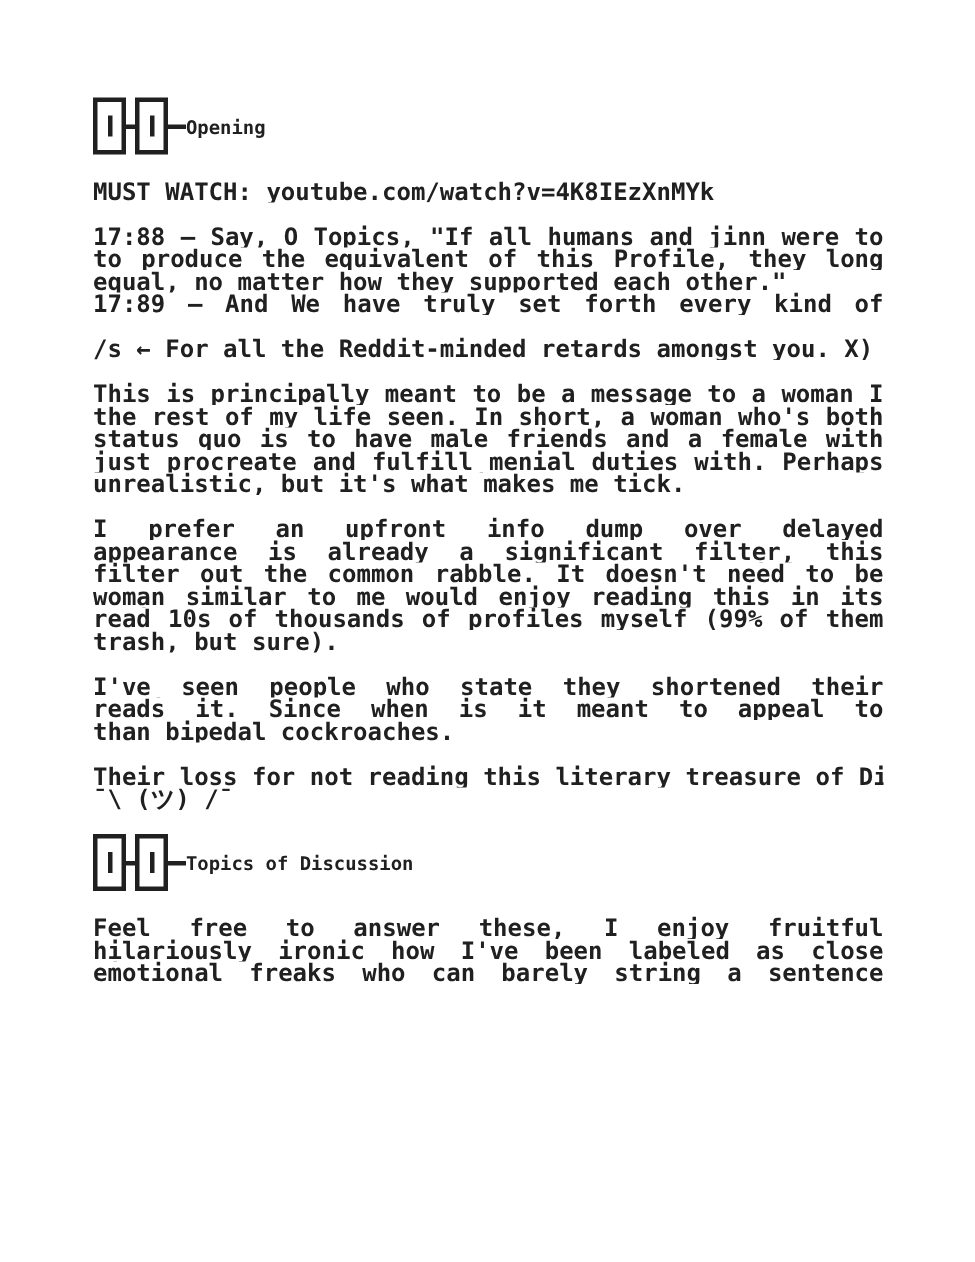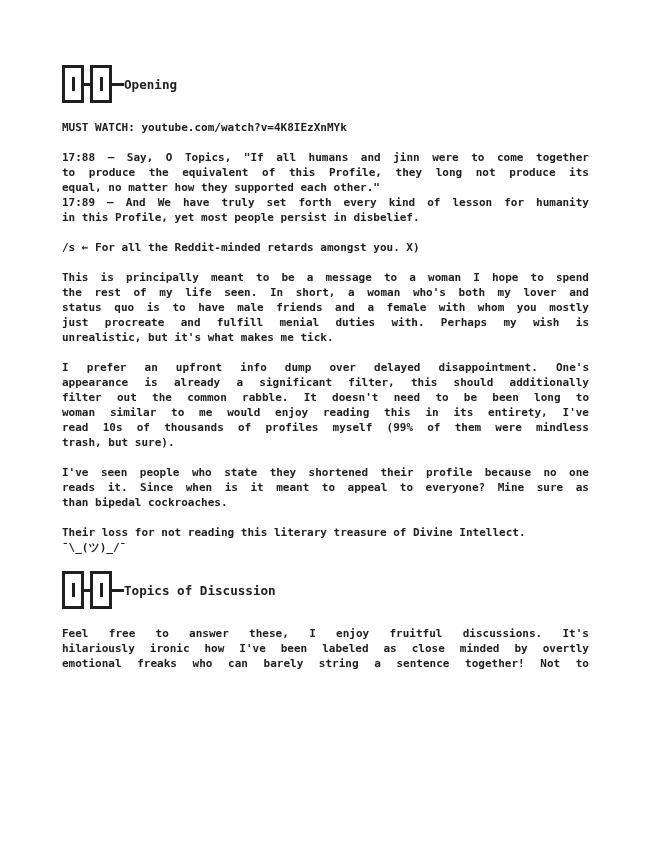--- a/index.html
+++ b/index.html
@@ -19,21 +19,21 @@
     box-sizing: border-box;
     width: 650px;
     height: 629px;
     padding: 64px 61px 0 62px;
     background: #ffffff;
   }
   .block {
     margin: 0 0 15px 0;
   }
   .ln {
-    font-size: 11px;
+    font-size: 16px;
     line-height: 15px;
     height: 15px;
     overflow: hidden;
     white-space: nowrap;
     text-align: left;
   }
   .ln.j {
     white-space: normal;
     text-align: justify;
     text-align-last: justify;
@@ -92,21 +92,20 @@
 
   <div class="block">
     <div class="ln">MUST WATCH: youtube.com/watch?v=4K8IEzXnMYk</div>
   </div>
 
   <div class="block">
     <div class="ln j">17:88 – Say, O Topics, "If all humans and jinn were to come together</div>
     <div class="ln j">to produce the equivalent of this Profile, they long not produce its</div>
     <div class="ln">equal, no matter how they supported each other."</div>
     <div class="ln j">17:89 – And We have truly set forth every kind of lesson for humanity</div>
-    <div class="ln">in this Profile, yet most people persist in disbelief.</div>
   </div>
 
   <div class="block">
     <div class="ln">/s ← For all the Reddit-minded retards amongst you. X)</div>
   </div>
 
   <div class="block">
     <div class="ln j">This is principally meant to be a message to a woman I hope to spend</div>
     <div class="ln j">the rest of my life seen. In short, a woman who's both my lover and</div>
     <div class="ln j">status quo is to have male friends and a female with whom you mostly</div>

